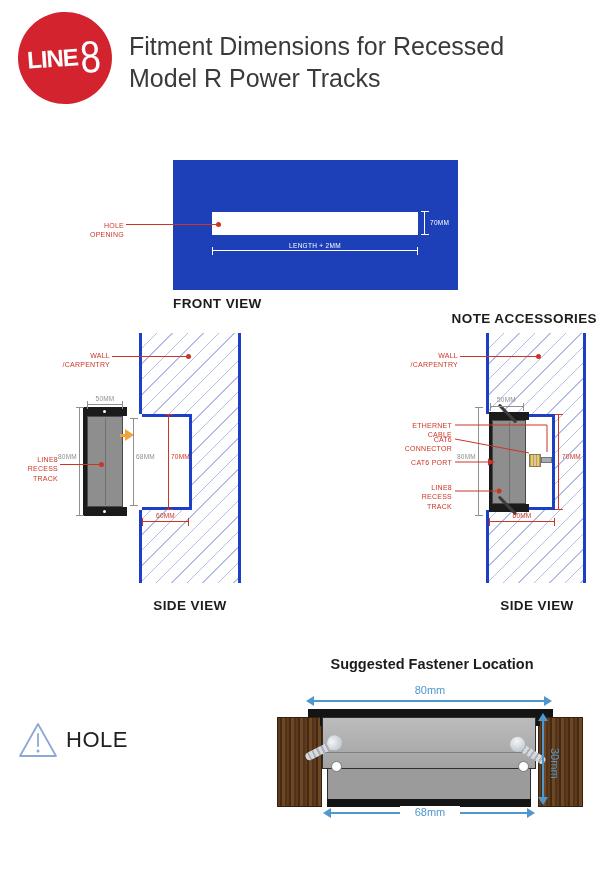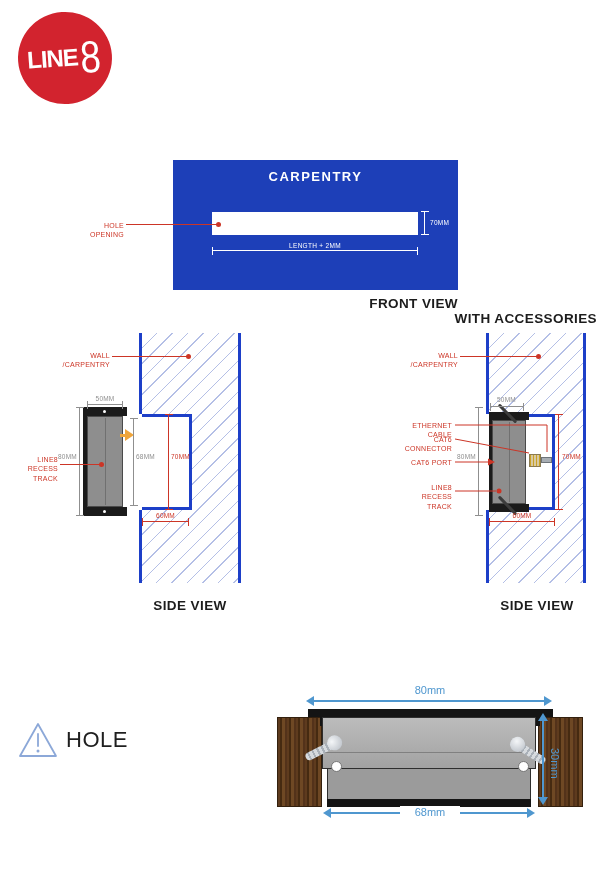--- a/index.html
+++ b/index.html
@@ -57,33 +57,36 @@
 </head>
 <body>
 
 <div id="canvas">
 
   <div class="abs" style="left:18px;top:12px;width:94px;height:92px;border-radius:50%;background:#d2232e;
               display:flex;align-items:center;justify-content:center;transform:rotate(-4deg);">
     <span style="color:#fff;font-weight:bold;font-size:24px;letter-spacing:-1px;">LINE</span>
       <span style="color:#fff;font-weight:400;font-size:45px;line-height:1;margin-left:0px;transform:scaleX(.82);display:inline-block;">8</span>
   </div>
+  <div class="abs" style="left:129px;top:30px;font-size:25px;color:#3a3a3a;line-height:1.28;">
+    <div>Fitment Dimensions for Recessed</div>
+    <div>Model R Power Tracks</div>
+  </div>
 
   <div class="abs" style="left:173px;top:160px;width:285px;height:130px;background:#1d3fb8;"></div>
-  <div class="abs" style="left:173px;top:169px;width:285px;text-align:center;color:#fff;font-weight:bold;font-size:13px;letter-spacing:1.5px;">CARPENTRY</div>
   <div class="abs" style="left:212px;top:212px;width:206px;height:23px;background:#fff;"></div>
   <div class="dl-v" style="left:424px;top:211px;height:24px;color:#fff;"></div>
   <div class="white-dim" style="left:430px;top:219px;">70MM</div>
   <div class="white-dim" style="left:212px;top:242px;width:206px;text-align:center;">LENGTH + 2MM</div>
   <div class="dl-h" style="left:212px;top:250px;width:206px;color:#fff;"></div>
   <div class="red-lbl" style="left:70px;top:221px;width:54px;text-align:right;">HOLE OPENING</div>
   <div class="leader dot-r" style="left:126px;top:224px;width:92px;"></div>
-  <div class="cap" style="left:173px;top:296px;width:285px;text-align:right;">FRONT VIEW</div>
-
-  <div class="cap" style="left:450px;top:311px;width:147px;text-align:right;">WITH ACCESSORIES</div>
+  <div class="cap" style="left:173px;top:296px;width:285px;text-align:left;">FRONT VIEW</div>
+
+  <div class="cap" style="left:450px;top:311px;width:147px;text-align:right;">NOTE ACCESSORIES</div>
 
   <div class="hatch" style="left:142px;top:333px;width:96px;height:250px;"></div>
   <div class="wline" style="left:139px;top:333px;width:3px;height:81px;"></div>
   <div class="wline" style="left:139px;top:510px;width:3px;height:73px;"></div>
   <div class="wline" style="left:238px;top:333px;width:3px;height:250px;"></div>
   <div class="void" style="left:142px;top:414px;width:50px;height:96px;"></div>
 
   <div class="trk-flange" style="left:83px;top:407px;width:5px;height:109px;"></div>
   <div class="trk-flange" style="left:83px;top:407px;width:44px;height:9px;"></div>
   <div class="trk-flange" style="left:83px;top:507px;width:44px;height:9px;"></div>
@@ -154,20 +157,21 @@
   <div class="leader dot-r" style="left:460px;top:356px;width:78px;"></div>
   <div class="red-lbl" style="left:390px;top:421px;width:62px;text-align:right;">ETHERNET CABLE</div>
   <div class="red-lbl" style="left:385px;top:435px;width:67px;text-align:right;">CAT6 CONNECTOR</div>
   <div class="red-lbl" style="left:410px;top:458px;width:42px;text-align:right;">CAT6 PORT</div>
   <div class="red-lbl" style="left:402px;top:483px;width:50px;text-align:right;">
     <div>LINE8 RECESS</div>
     <div>TRACK</div>
   </div>
   <div class="cap" style="left:487px;top:598px;width:100px;text-align:center;">SIDE VIEW</div>
 
+  <div class="abs" style="left:307px;top:656px;width:250px;text-align:center;font-weight:bold;font-size:14.5px;color:#1c1c1c;">Suggested Fastener Location</div>
 
   <div class="blue-dim" style="left:398px;top:684px;width:64px;text-align:center;">80mm</div>
   <div class="ar-h" style="left:310px;top:700px;width:238px;"></div>
 
   <div class="wood" style="left:277px;top:717px;width:45px;height:90px;"></div>
   <div class="wood" style="left:538px;top:717px;width:45px;height:90px;"></div>
 
   <div class="blk" style="left:308px;top:709px;width:245px;height:8px;"></div>
   <div class="blk" style="left:320px;top:717px;width:7px;height:9px;"></div>
   <div class="blk" style="left:533px;top:717px;width:7px;height:9px;"></div>

